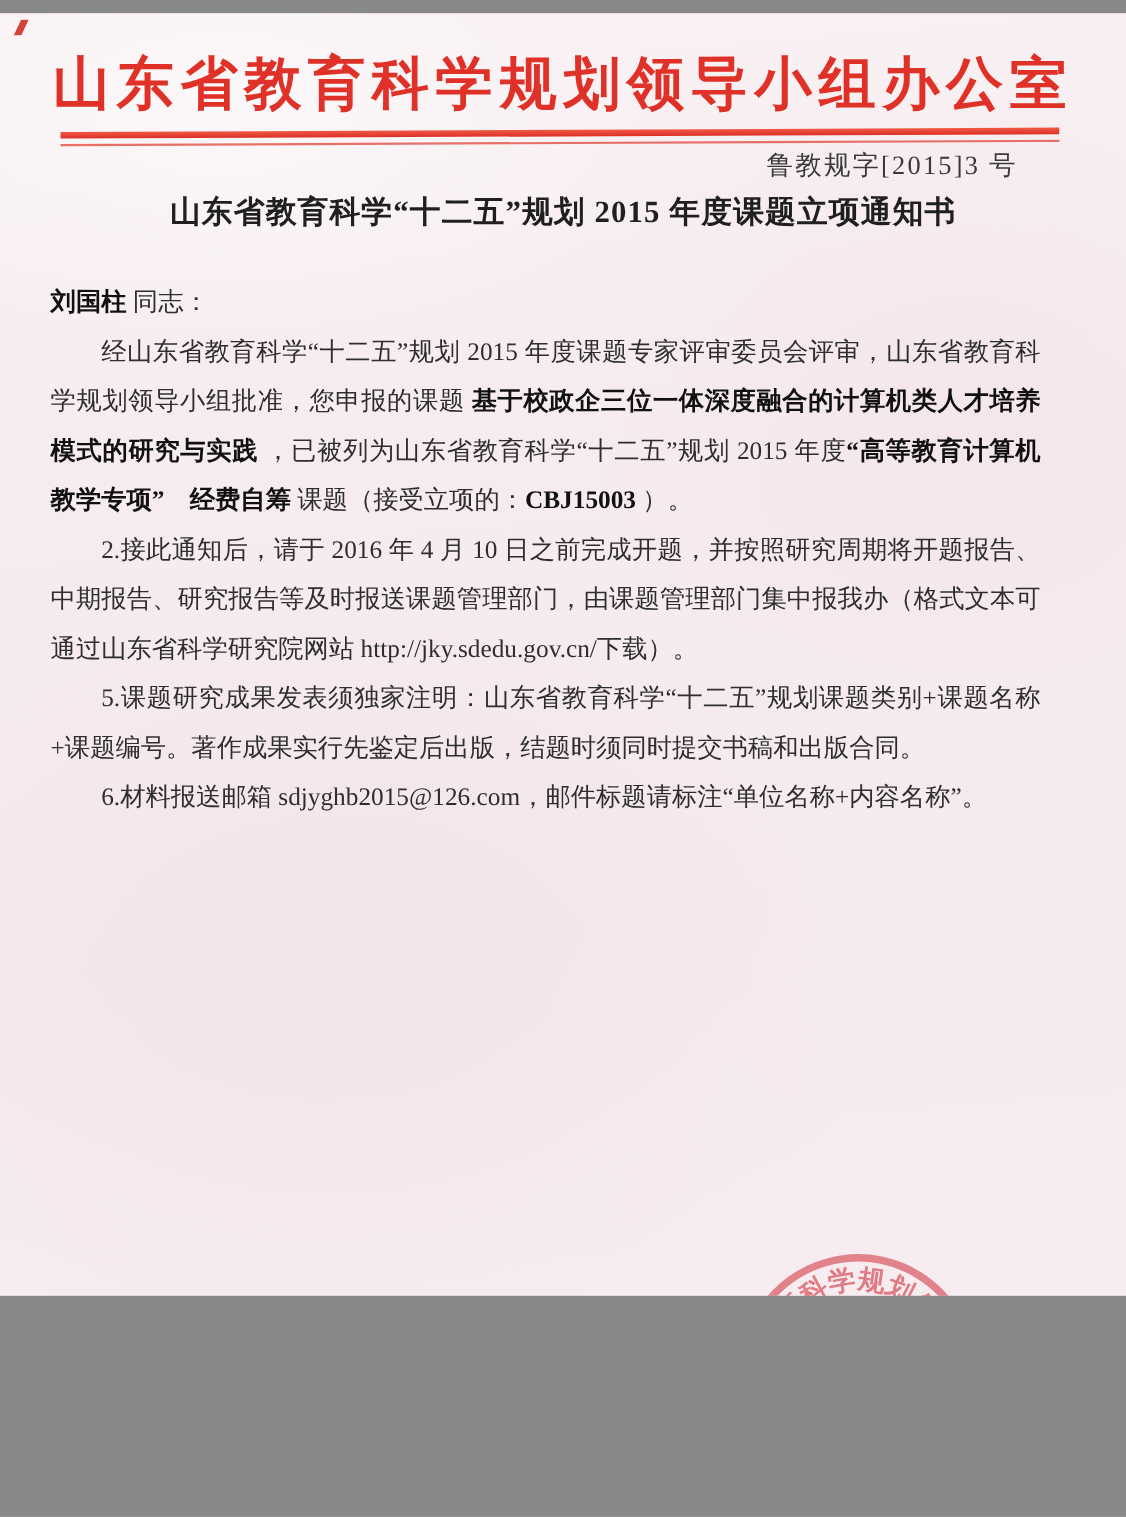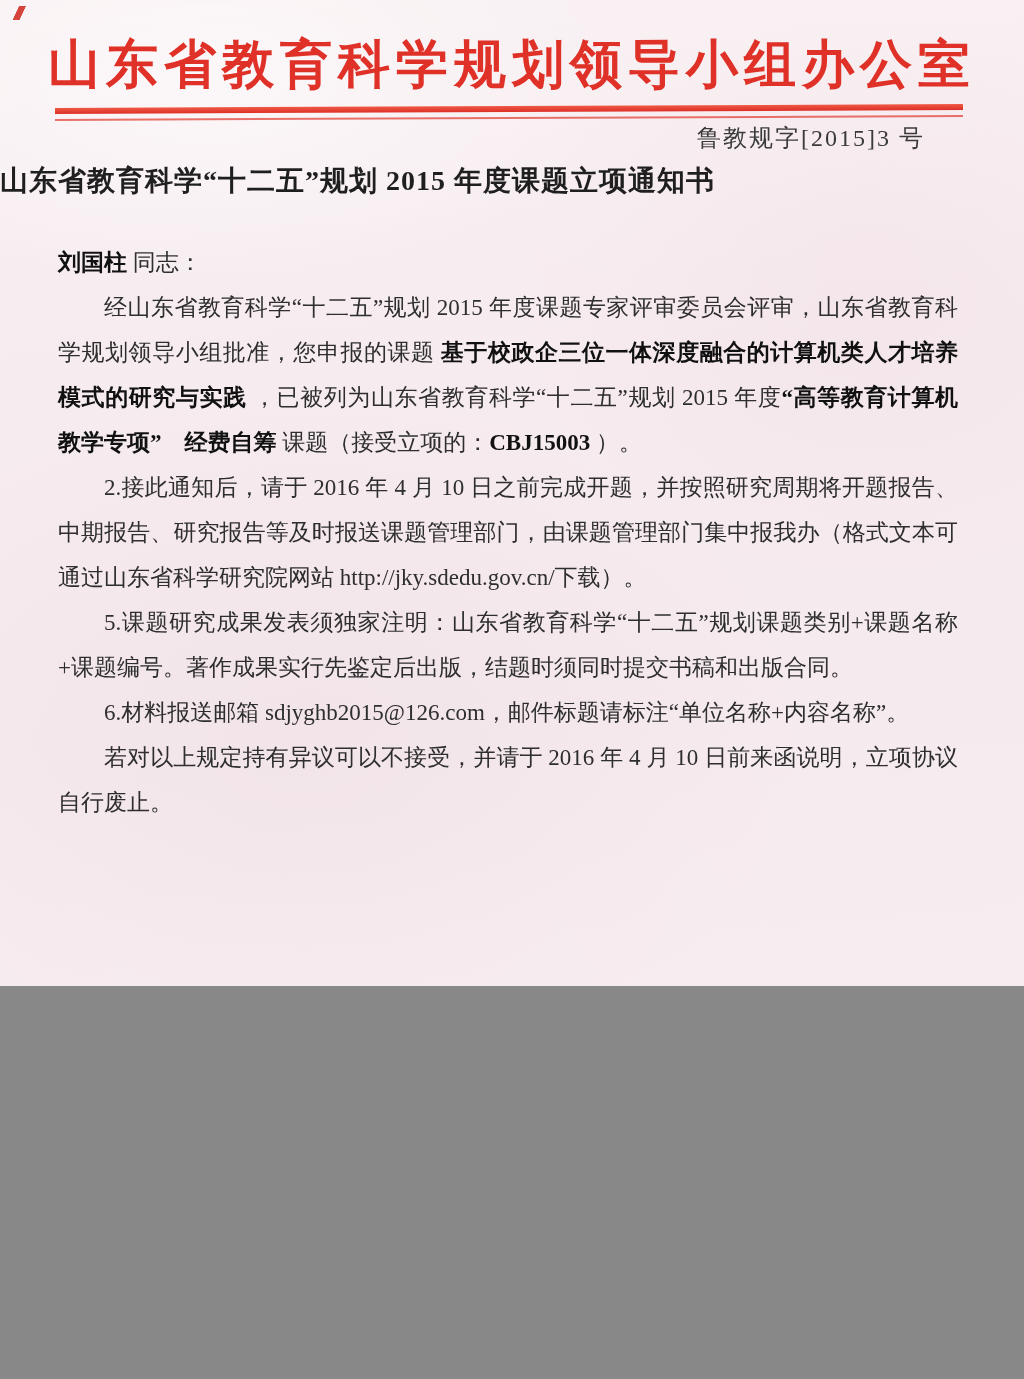--- a/index.html
+++ b/index.html
@@ -1,19 +1,19 @@
 <!DOCTYPE html>
 <html><head>
 <meta charset="utf-8">
 <style>
   html,body{margin:0;padding:0;background:#888;}
   .page{
     position:relative;
-    width:1024px;height:986px;
-    margin:0 auto;
+    width:1024px;height:1166px;
+    margin:12px auto;
     background:
       radial-gradient(ellipse 600px 300px at 20% 8%, rgba(255,255,255,.5), rgba(255,255,255,0) 70%),
       radial-gradient(ellipse 500px 400px at 85% 30%, rgba(240,220,228,.35), rgba(240,220,228,0) 70%),
       radial-gradient(ellipse 700px 500px at 30% 75%, rgba(235,215,222,.30), rgba(235,215,222,0) 70%),
       linear-gradient(175deg,#f9f1f3 0%, #f6ebef 40%, #f5eaee 70%, #f7edf0 100%);
     overflow:hidden;
     font-family:"Liberation Serif","DejaVu Serif",serif;
     color:#2b2b2b;
   }
   .letterhead{
@@ -25,25 +25,25 @@
   }
   .rule-top{position:absolute;left:55px;top:106px;width:908px;transform:rotate(-.25deg);}
   .rule-top .thick{height:6px;background:linear-gradient(180deg,#ef5a46,#dd2f26);}
   .rule-top .thin{height:2px;margin-top:5px;background:#e4584f;opacity:.85;}
   .doc-number{
     position:absolute;top:122px;right:99px;
     font-size:24px;letter-spacing:2px;color:#3a3a3a;text-align:center;
   }
   .doc-title{
     position:absolute;left:0;top:162px;width:100%;
-    font-size:28px;font-weight:bold;color:#1f1f1f;
+    text-align:center;font-size:28px;font-weight:bold;color:#1f1f1f;
     letter-spacing:1px;
   }
   .body-text{
-    position:absolute;left:58px;top:240px;width:900px;
+    position:absolute;left:46px;top:240px;width:900px;
     font-size:23px;line-height:45px;
     text-align:justify;
     color:#2e2e2e;
   }
   .body-text p{margin:0;}
   .body-text p.indent{text-indent:2em;}
   .body-text .b{font-weight:bold;color:#111;}
   .sig-block{
     position:absolute;top:1190px;right:74px;
     text-align:center;font-size:24px;color:#333;
@@ -82,21 +82,20 @@
   <div class="doc-number">鲁教规字[2015]3 号</div>
 
   <div class="doc-title">山东省教育科学“十二五”规划 2015 年度课题立项通知书</div>
 
   <div class="body-text">
       <p class="para"><span class="b">刘国柱</span><span> 同志：</span></p>
       <p class="para indent"><span>经山东省教育科学“十二五”规划 2015 年度课题专家评审委员会评审，山东省教育科学规划领导小组批准，您申报的课题 </span><span class="b">基于校政企三位一体深度融合的计算机类人才培养模式的研究与实践</span><span> ，已被列为山东省教育科学“十二五”规划 2015 年度</span><span class="b">“高等教育计算机教学专项”　经费自筹</span><span> 课题（接受立项的：</span><span class="b">CBJ15003</span><span> ）。</span></p>
       <p class="para indent"><span>2.接此通知后，请于 2016 年 4 月 10 日之前完成开题，并按照研究周期将开题报告、中期报告、研究报告等及时报送课题管理部门，由课题管理部门集中报我办（格式文本可通过山东省科学研究院网站 http://jky.sdedu.gov.cn/下载）。</span></p>
       <p class="para indent"><span>5.课题研究成果发表须独家注明：山东省教育科学“十二五”规划课题类别+课题名称+课题编号。著作成果实行先鉴定后出版，结题时须同时提交书稿和出版合同。</span></p>
       <p class="para indent"><span>6.材料报送邮箱 sdjyghb2015@126.com，邮件标题请标注“单位名称+内容名称”。</span></p>
-      <p class="para indent"><span>若对以上规定持有异议可以不接受，并请于 2016 年 4 月 10 日前来函说明，立项协议自行废止。</span></p>
     </div>
 
   <div class="sig-block">
     <div class="sig-org">山东省教育科学规划领导小组办公室</div>
   </div>
 
   <svg class="seal" viewBox="0 0 300 300">
     <circle cx="150" cy="150" r="140" fill="none" stroke="#e05560" stroke-width="9" opacity="0.8"></circle>
     <polygon points="150,106 160,134.2 189.9,135 166.2,153.3 174.7,182 150,165 125.3,182 133.8,153.3 110.1,135 140,134.2" fill="#e05560" opacity="0.8"></polygon>
     <defs>

